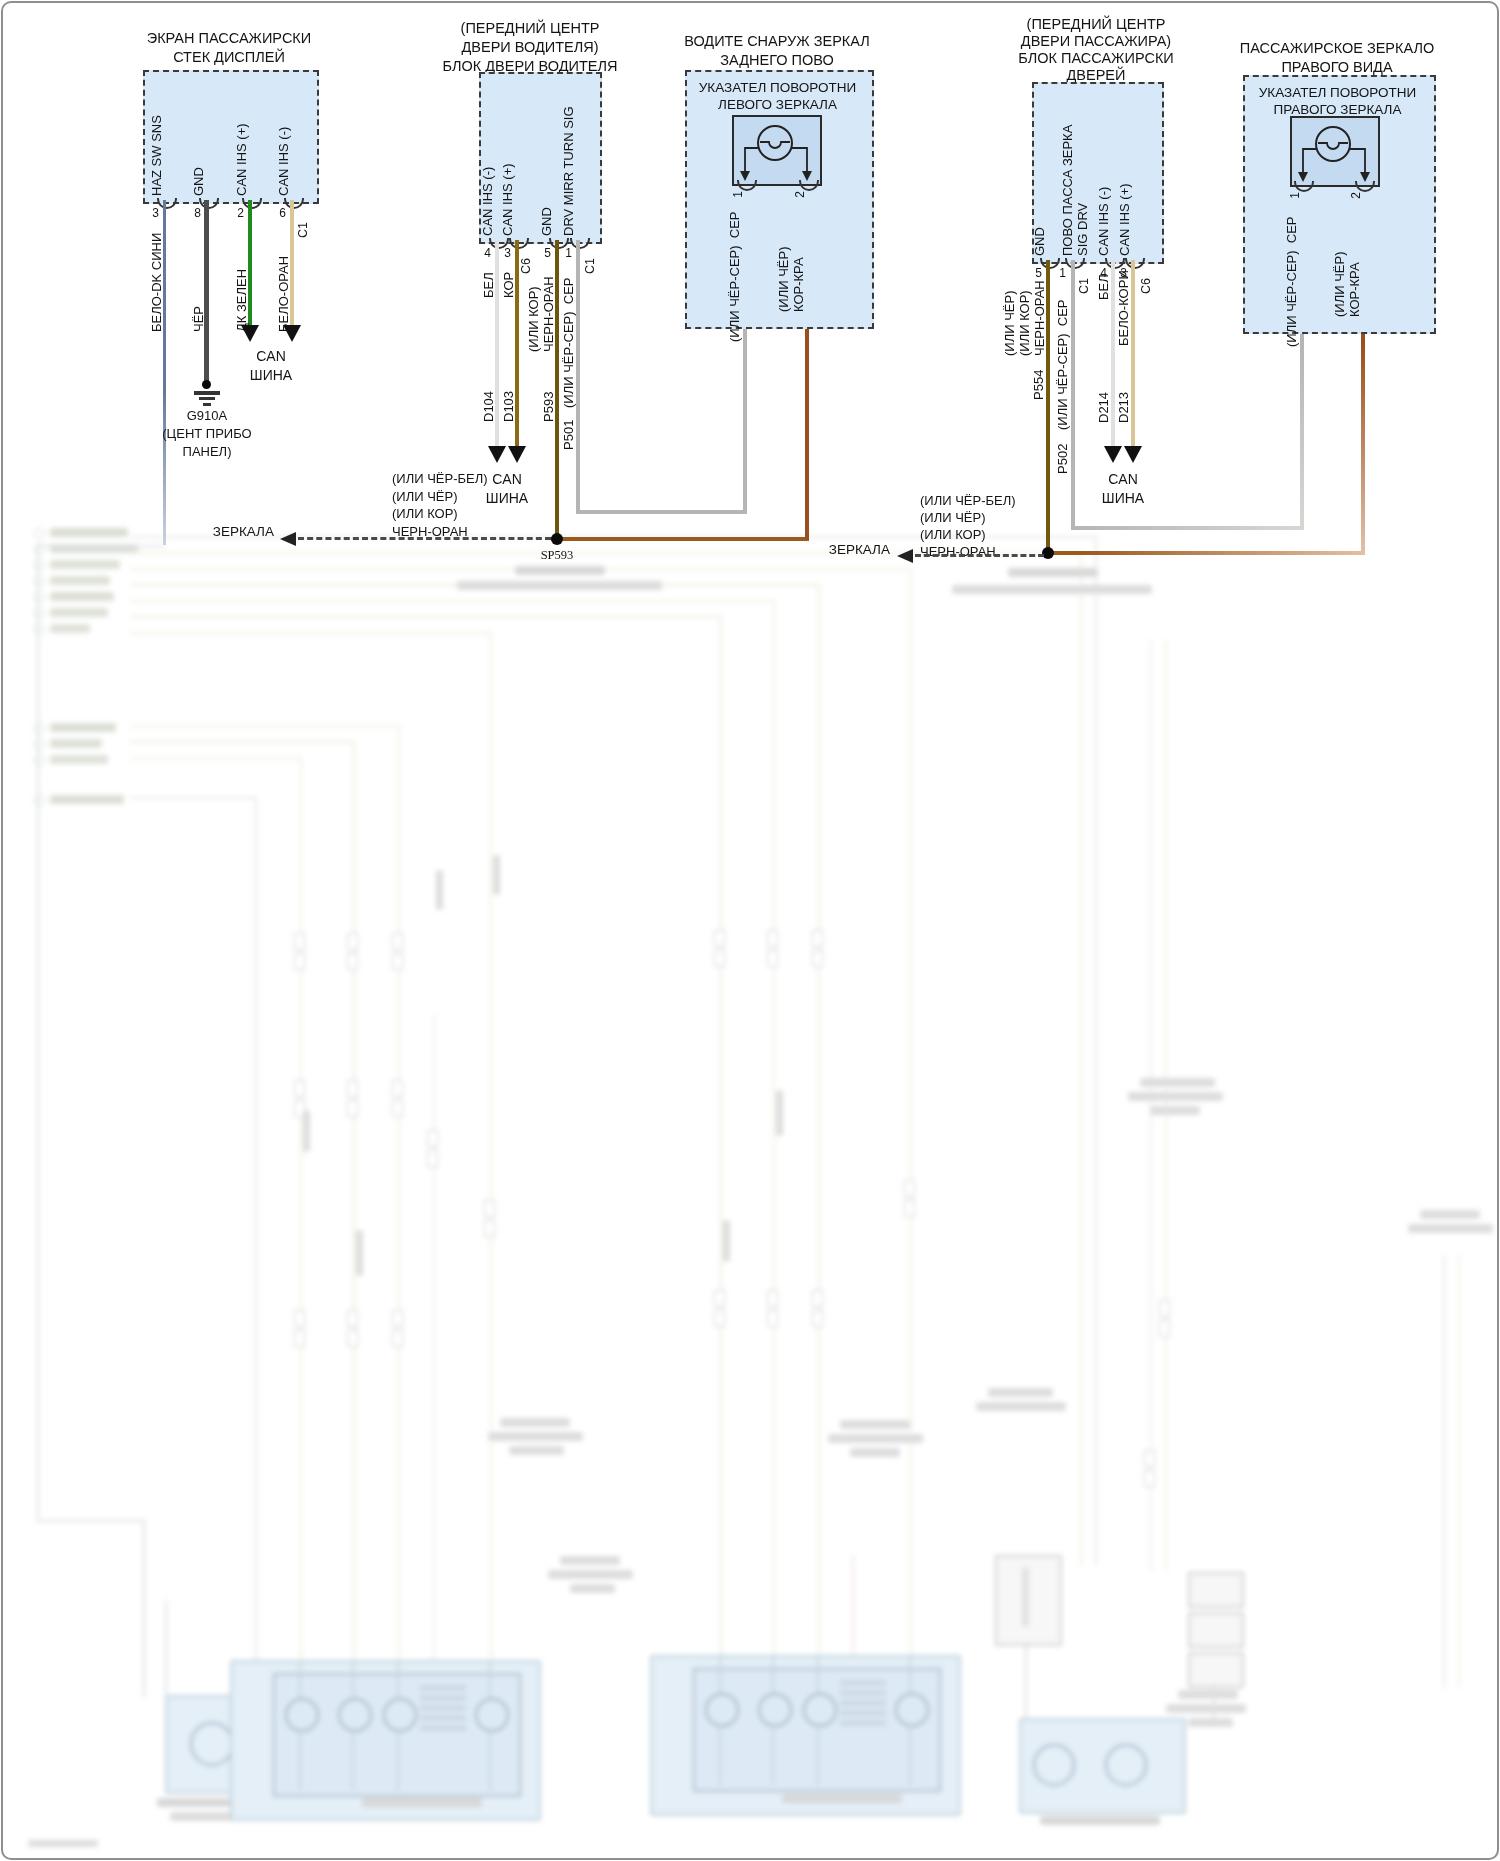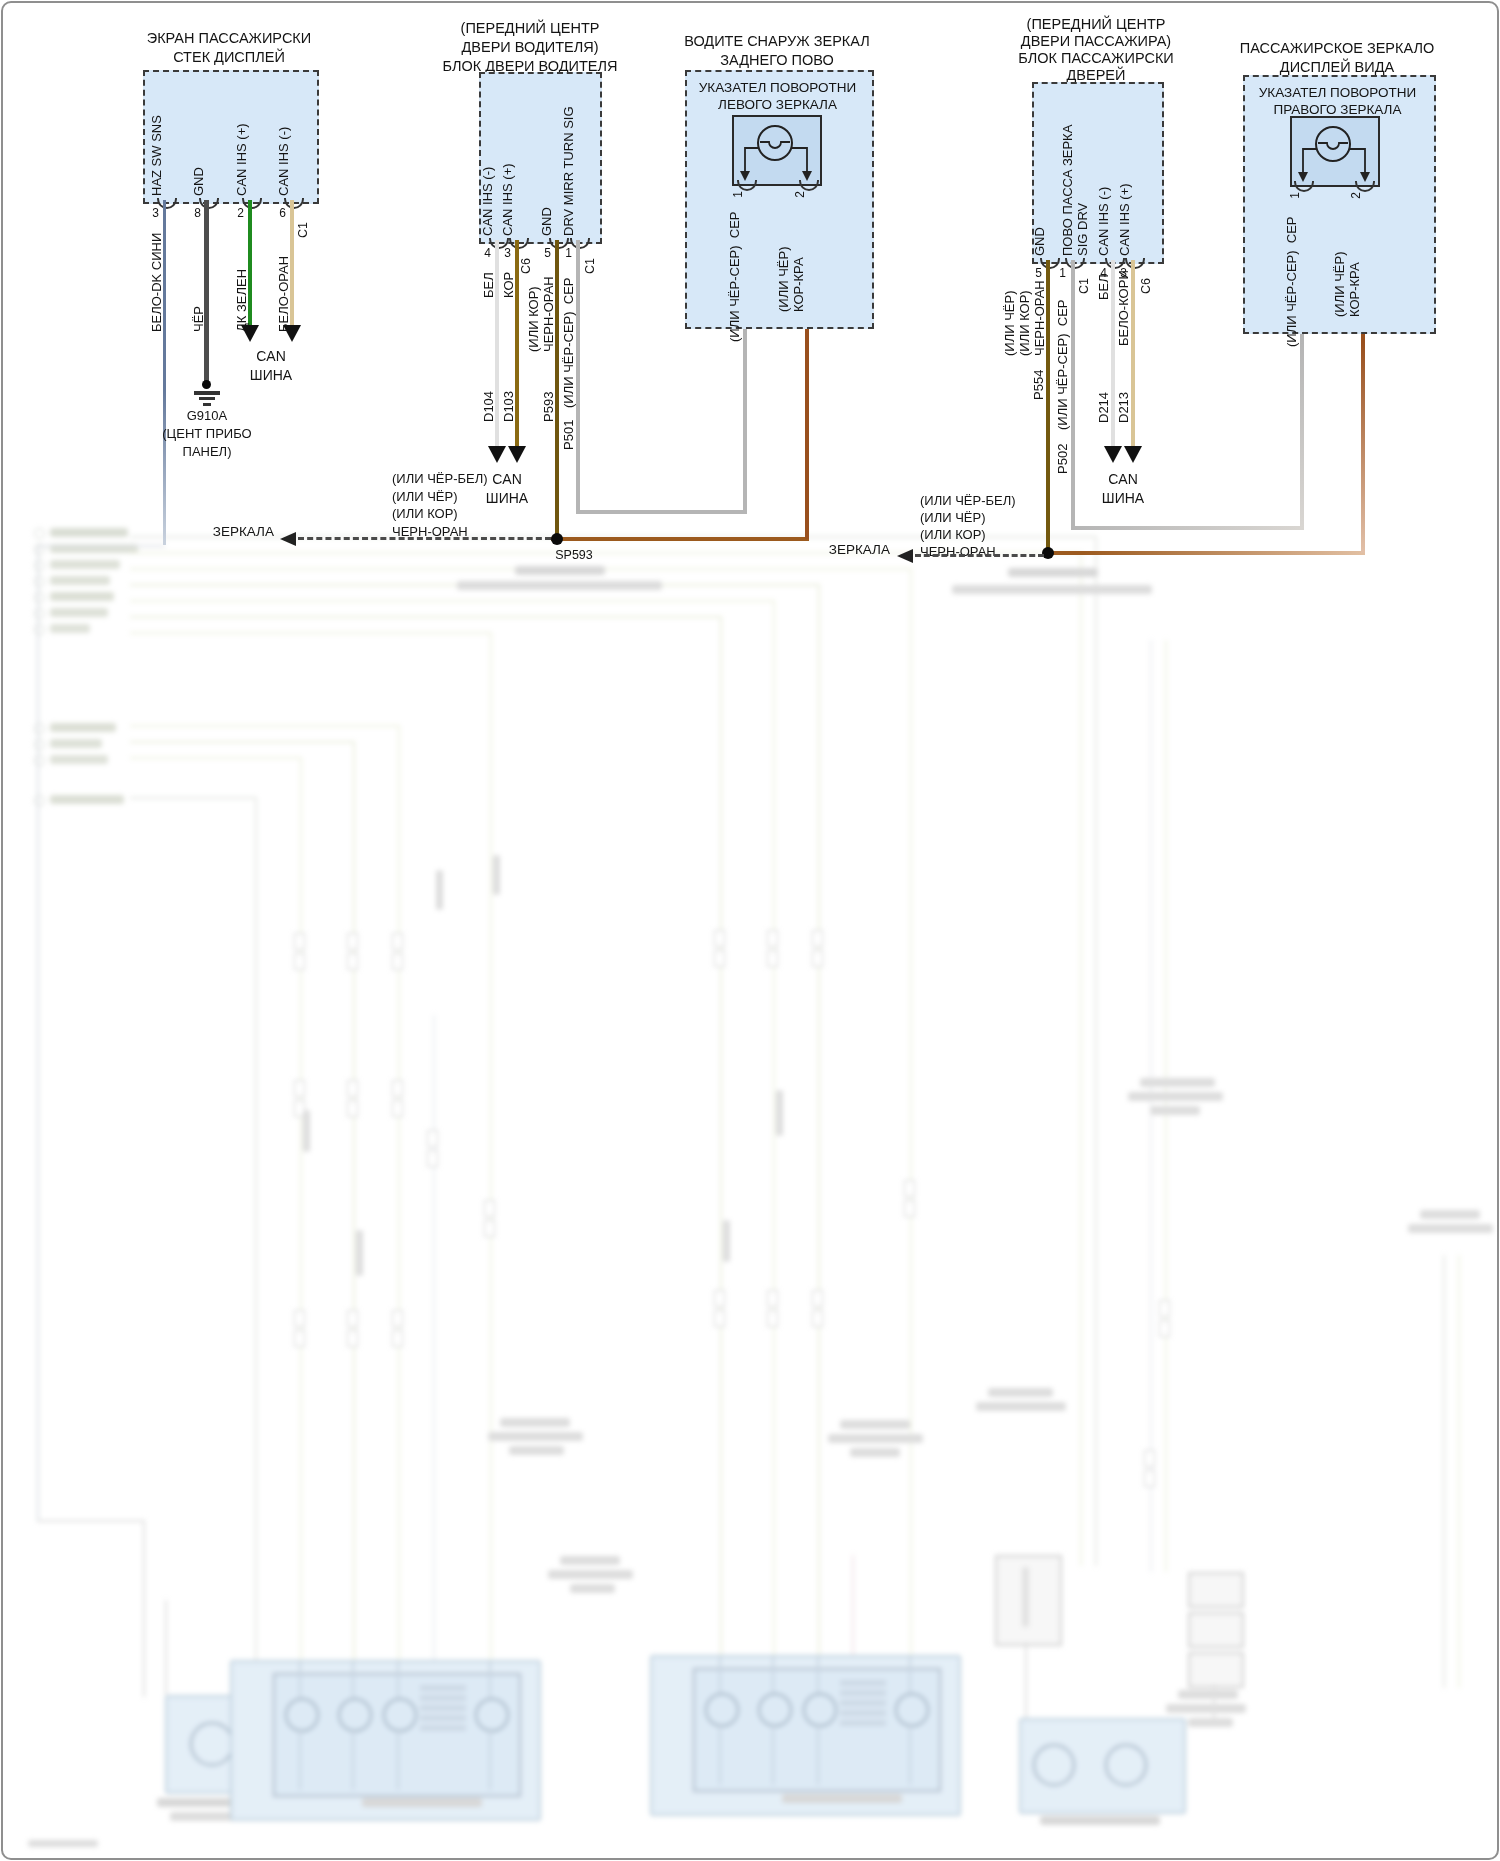--- a/index.html
+++ b/index.html
@@ -355,21 +355,21 @@
   <div class="adown" style="left:508px;top:446px;"></div>
   <div class="lab c" style="left:467px;top:470px;width:80px;font-size:14px;line-height:19px;">CAN
 ШИНА</div>
 
   <div class="wire" style="left:576px;top:510px;width:171px;height:4px;background:#b5b5b5;"></div>
   <div class="wire" style="left:743px;top:190px;width:4px;height:322px;background:#b5b5b5;"></div>
 
   <div class="wire" style="left:551px;top:537px;width:258px;height:4px;background:#9c5a1e;"></div>
   <div class="wire" style="left:805px;top:190px;width:4px;height:349px;background:#99501e;"></div>
   <div class="dot" style="left:551px;top:533px;"></div>
-  <div class="lab c sm" style="left:534px;top:548px;width:80px;">SP593</div>
+  <div class="lab c sm" style="left:517px;top:548px;width:80px;font-family:Liberation Serif, serif;">SP593</div>
 
   <div class="lab c" style="left:392px;top:470px;text-align:left;line-height:17.5px;">(ИЛИ ЧЁР-БЕЛ)
 (ИЛИ ЧЁР)
 (ИЛИ КОР)
 ЧЕРН-ОРАН</div>
   <div class="lab" style="left:198px;top:524px;width:76px;text-align:right;font-size:13.5px;">ЗЕРКАЛА</div>
   <div class="aleft" style="left:280px;top:532px;"></div>
   <div class="dash" style="left:298px;top:537px;width:253px;"></div>
 
   <div class="lab t c" style="left:667px;top:32px;width:220px;">ВОДИТЕ СНАРУЖ ЗЕРКАЛ
@@ -443,21 +443,21 @@
 
   <div class="lab c" style="left:920px;top:492px;text-align:left;line-height:17px;">(ИЛИ ЧЁР-БЕЛ)
 (ИЛИ ЧЁР)
 (ИЛИ КОР)
 ЧЕРН-ОРАН</div>
   <div class="lab" style="left:814px;top:542px;width:76px;text-align:right;font-size:13.5px;">ЗЕРКАЛА</div>
   <div class="aleft" style="left:897px;top:549px;"></div>
   <div class="dash" style="left:915px;top:554px;width:129px;"></div>
 
   <div class="lab t c" style="left:1227px;top:39px;width:220px;">ПАССАЖИРСКОЕ ЗЕРКАЛО
-ДИСПЛЕЙ ВИДА</div>
+ПРАВОГО ВИДА</div>
   <div class="dbox" style="left:1243px;top:75px;width:189px;height:255px;"></div>
   <div class="lab c" style="left:1245px;top:84px;width:185px;font-size:13.5px;line-height:17px;">УКАЗАТЕЛ ПОВОРОТНИ
 ПРАВОГО ЗЕРКАЛА</div>
   <div class="sbox" style="left:1290px;top:116px;width:86px;height:67px;"></div>
   <svg style="position:absolute;left:1290px;top:116px;" width="86" height="67" viewBox="0 0 86 67">
     <circle cx="43" cy="28" r="17" fill="none" stroke="#222" stroke-width="2"></circle>
     <path d="M28 27 h9 a5 5 0 1 0 12 0 h9" fill="none" stroke="#222" stroke-width="1.8"></path>
     <path d="M26 33 L13 33 L13 56" fill="none" stroke="#222" stroke-width="1.8"></path>
     <path d="M60 33 L75 33 L75 56" fill="none" stroke="#222" stroke-width="1.8"></path>
     <polygon points="13,66 8,56 18,56" fill="#222"></polygon>

